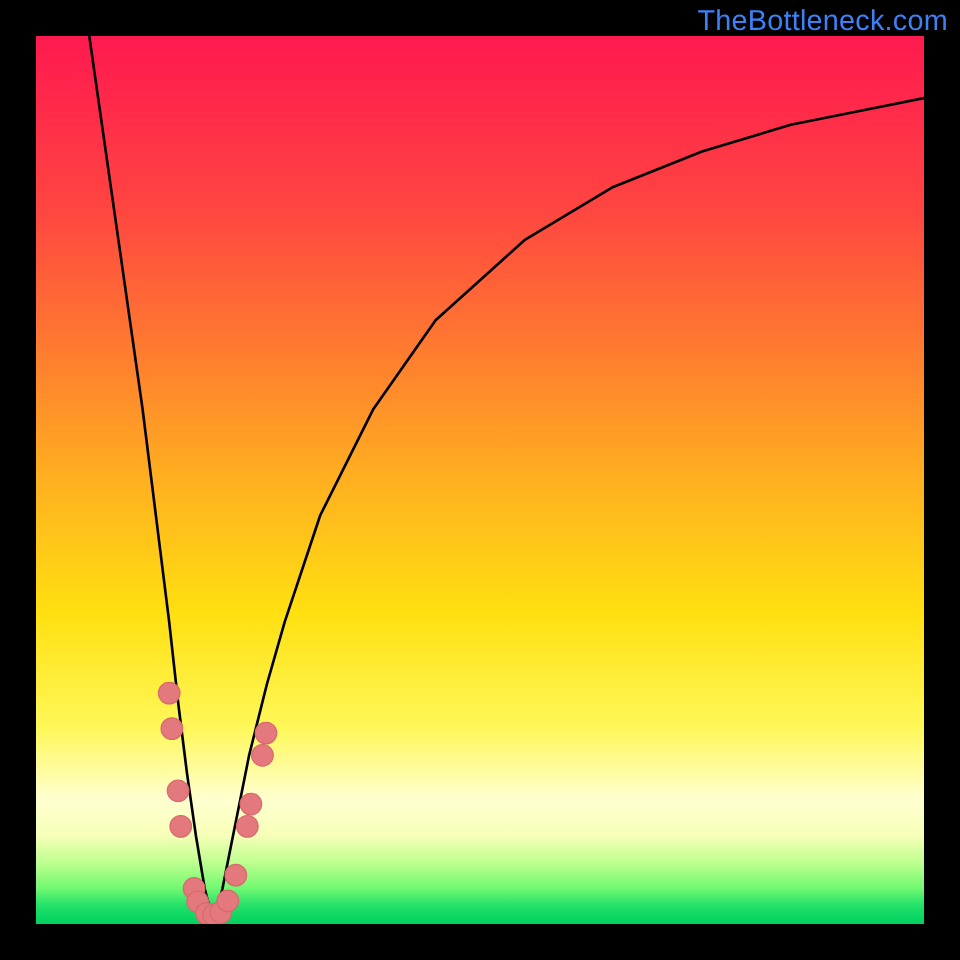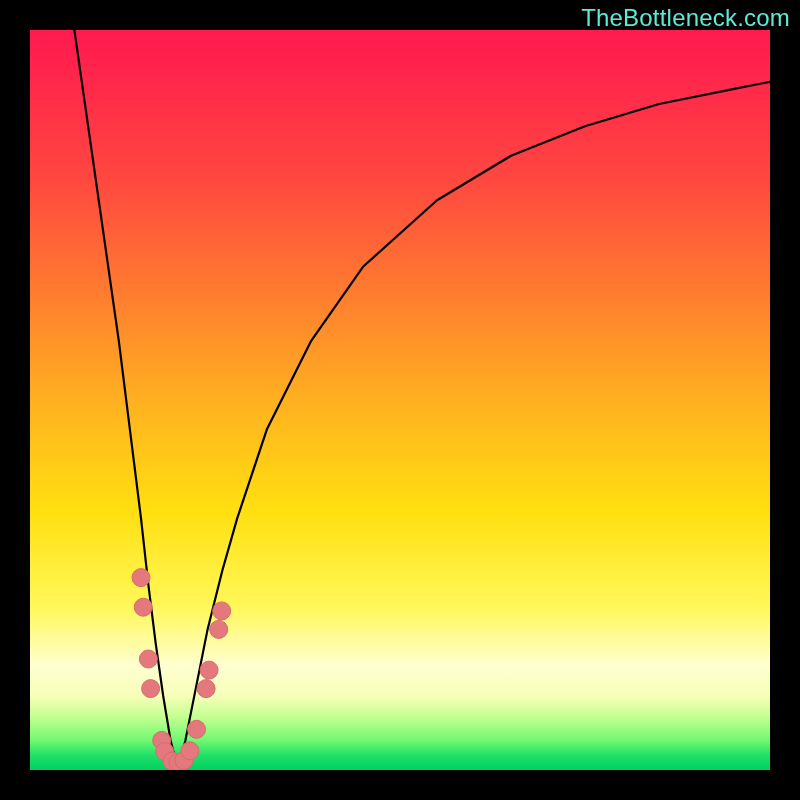--- a/index.html
+++ b/index.html
@@ -43,21 +43,21 @@
       #c0ff90 93%,
       #70f870 96%,
       #20e068 98%,
       #00d060 100%
     );
   }
   .watermark {
     position: absolute;
     top: 4px;
     right: 10px;
-    color: #5eead4;
+    color: #3b82f6;
     font-size: 24px;
     font-weight: 500;
     letter-spacing: 0.2px;
     user-select: none;
   }
   svg.curve {
     position: absolute;
     top: 0; left: 0;
     width: 100%; height: 100%;
   }

